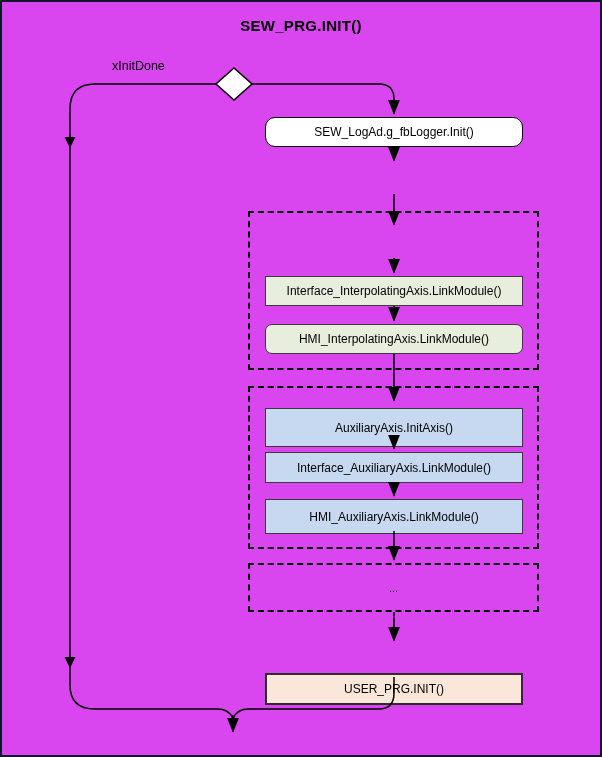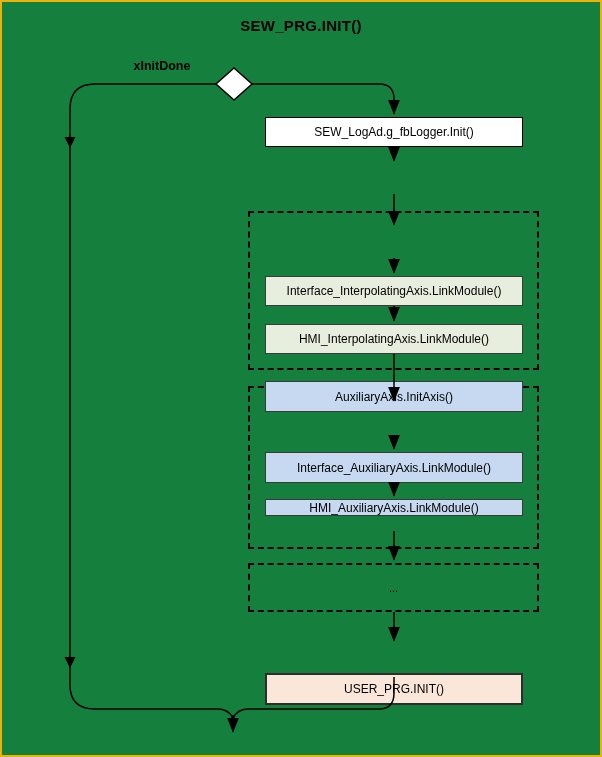--- a/index.html
+++ b/index.html
@@ -1,41 +1,40 @@
 <!DOCTYPE html>
 <html style="--interp-fill: #e8eedd; --aux-fill: #c6d9f0; --user-fill: #fbe7da; --line: #000000;"><head>
 <meta charset="utf-8">
 <style>
   html, body { margin: 0; padding: 0; background: #ffffff; }
   .frame {
     position: relative;
     width: 602px;
     height: 757px;
     box-sizing: border-box;
-    border: 2px solid #eab308;
-    background: #15803d;
+    border: 2px solid #0f172a;
+    background: #d946ef;
     font-family: "Liberation Sans", sans-serif;
     overflow: hidden;
   }
   .title {
     position: absolute;
     top: 15px; left: 0; right: 0;
     text-align: center;
     font-size: 15px;
     font-weight: bold;
     color: #000;
     letter-spacing: 0.3px;
   }
   .decision-label {
     position: absolute;
     top: 57px; left: 110px; width: 100px;
-    text-align: center;
+    text-align: left;
     font-size: 12.5px;
     color: #000;
-    font-weight: bold;
   }
   .group {
     position: absolute;
     left: 246px;
     width: 291px;
     box-sizing: border-box;
     border: 2px dashed #000;
     background: transparent;
   }
   .group-1 { top: 209px; height: 159px; }
@@ -48,30 +47,30 @@
     box-sizing: border-box;
     border: 1.5px solid #000;
     background: #fff;
     display: flex;
     align-items: center;
     justify-content: center;
     font-size: 12px;
     color: #000;
     white-space: nowrap;
   }
-  .box-logger   { top: 115px; height: 30px; }
+  .box-logger   { top: 115px; height: 30px; border-radius: 10px; }
   .box-linkif   { top: 162px; height: 30px; }
   .box-green    { background: var(--interp-fill); border-color: #3a3a39; }
   .box-g1 { top: 226px; height: 30px; }
   .box-g2 { top: 274px; height: 30px; }
-  .box-g3 { top: 322px; height: 30px; }
+  .box-g3 { top: 322px; height: 30px; border-radius: 7px; }
   .box-blue     { background: var(--aux-fill); border-color: #3a3a39; }
-  .box-b1 { top: 379px; height: 31px; }
+  .box-b1 { top: 406px; height: 39px; }
   .box-b2 { top: 450px; height: 31px; }
-  .box-b3 { top: 497px; height: 17px; }
+  .box-b3 { top: 497px; height: 35px; }
   .box-user {
     top: 643px; height: 32px;
     background: var(--user-fill);
     border: 2px solid #2d2d2d;
     margin-top: 28px;
   }
   svg.wires {
     position: absolute;
     inset: 0;
     pointer-events: none;

